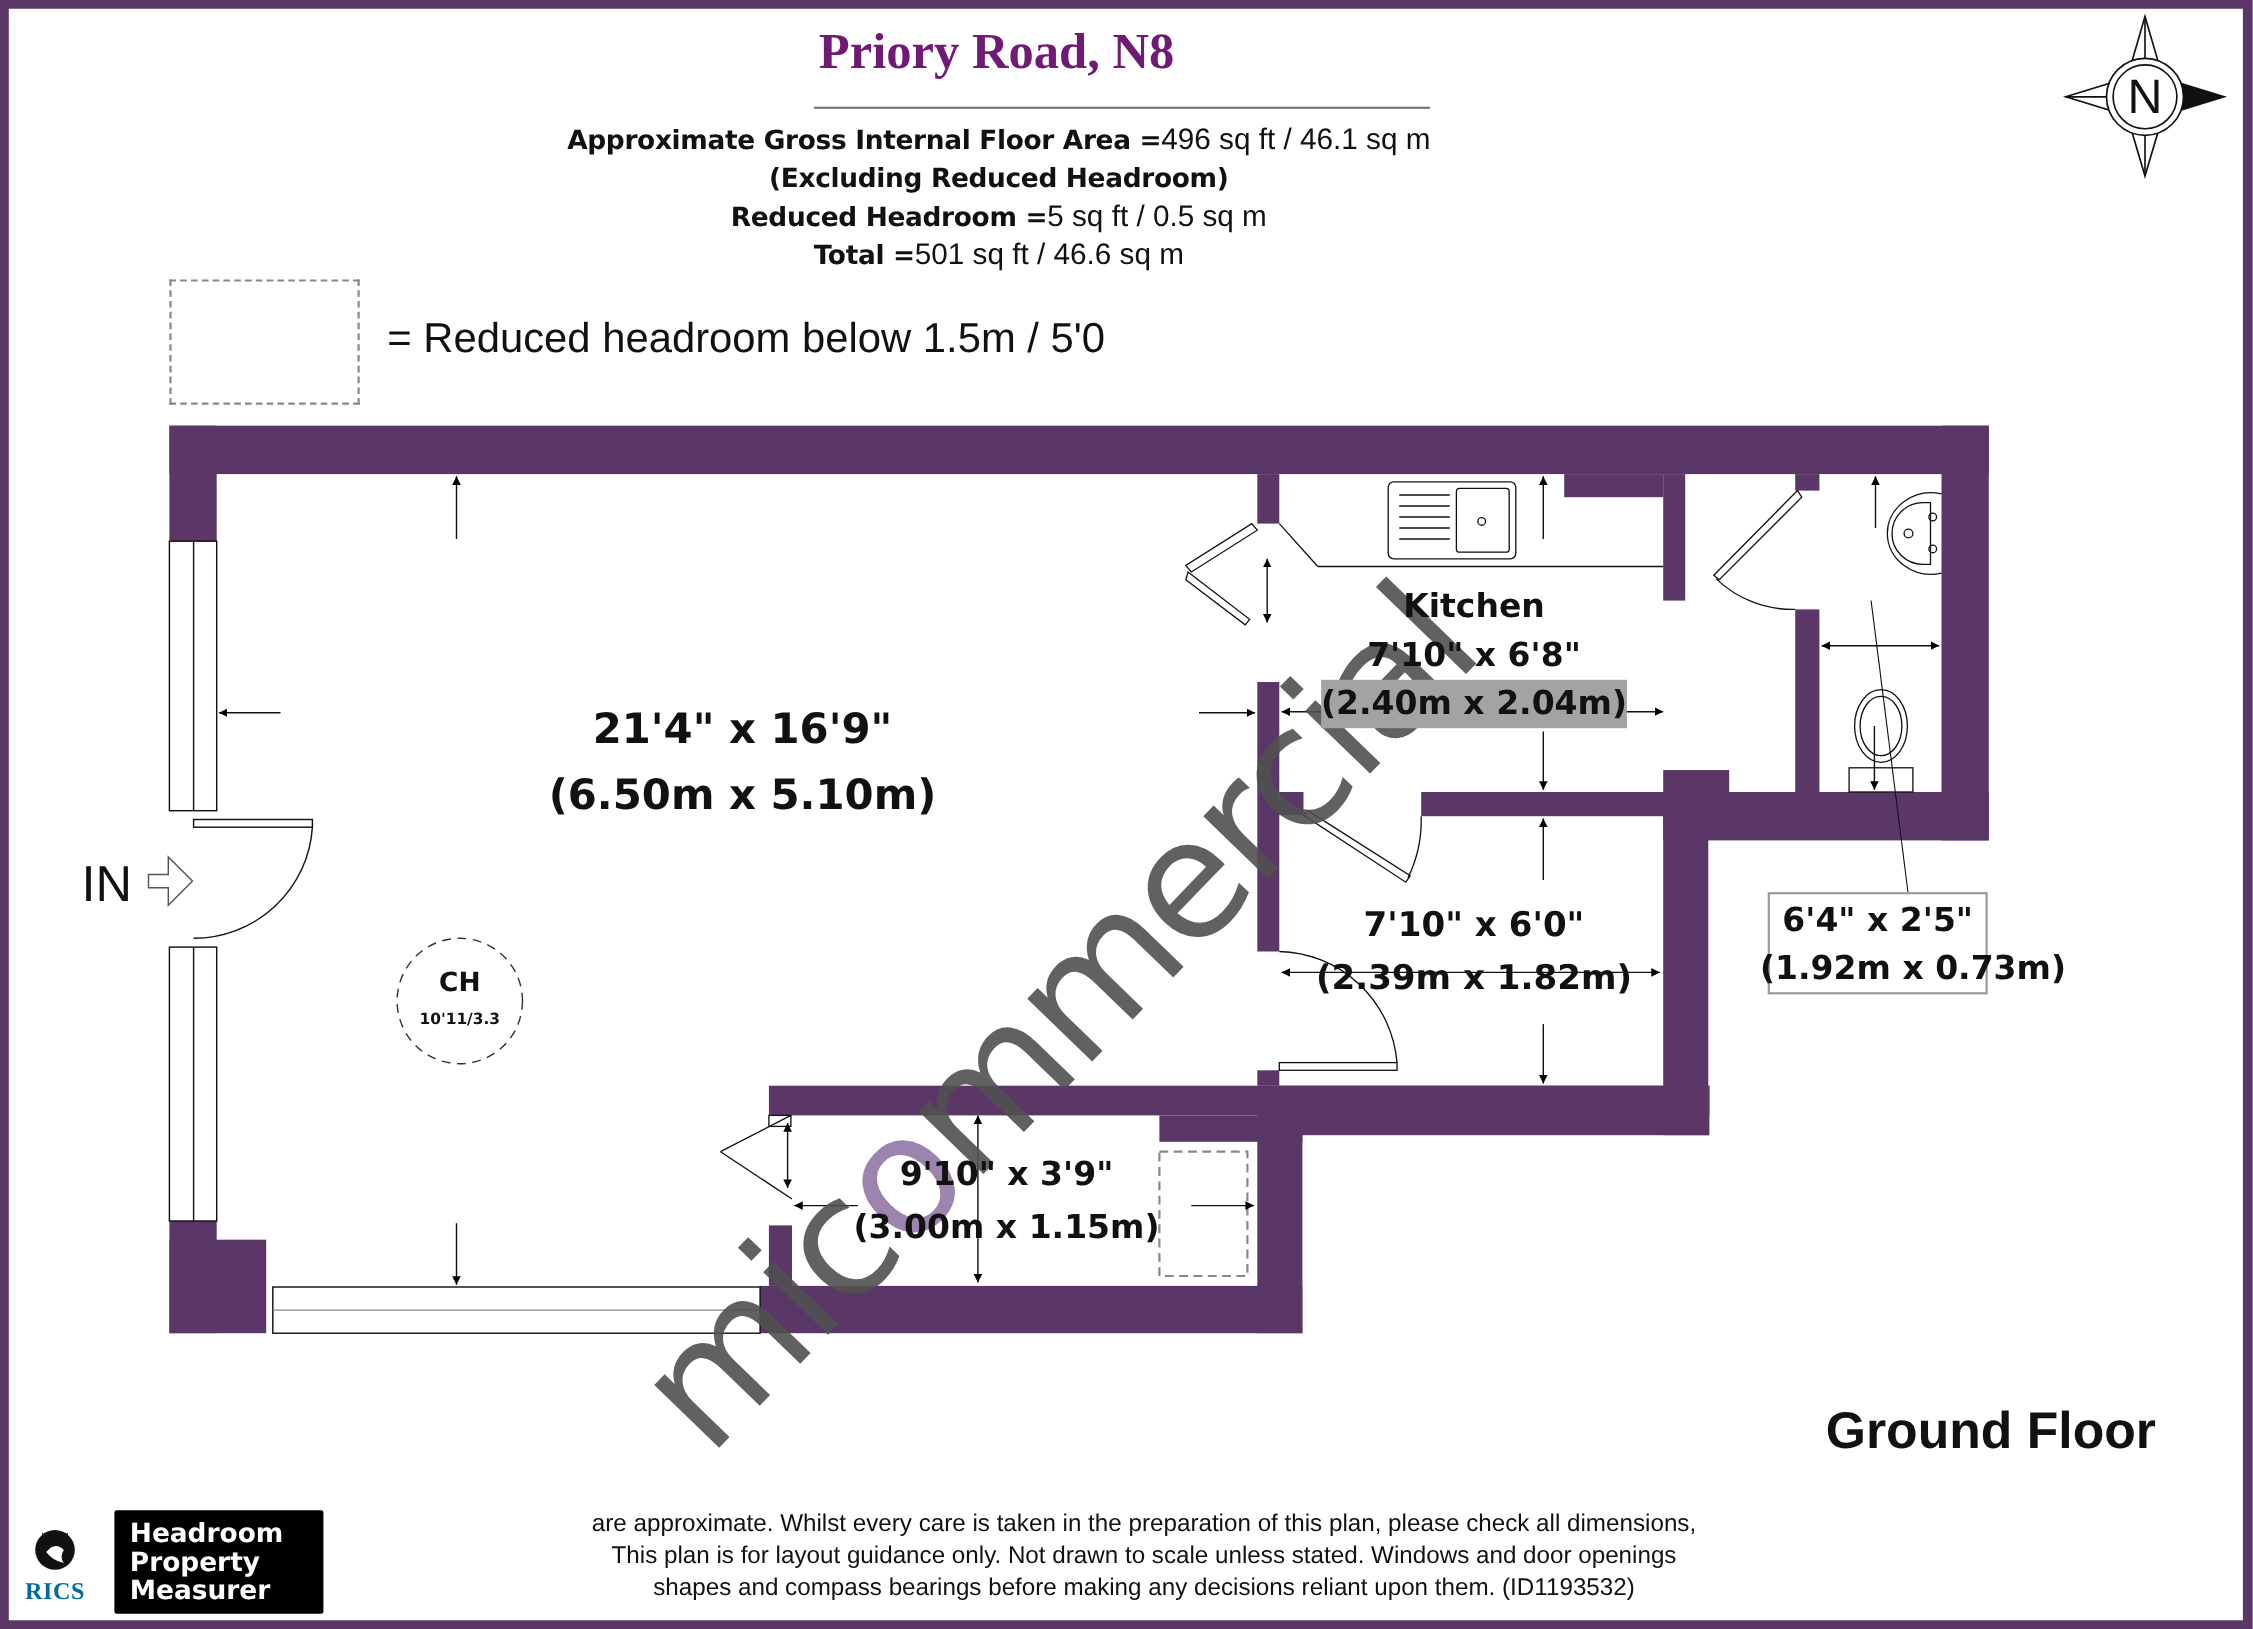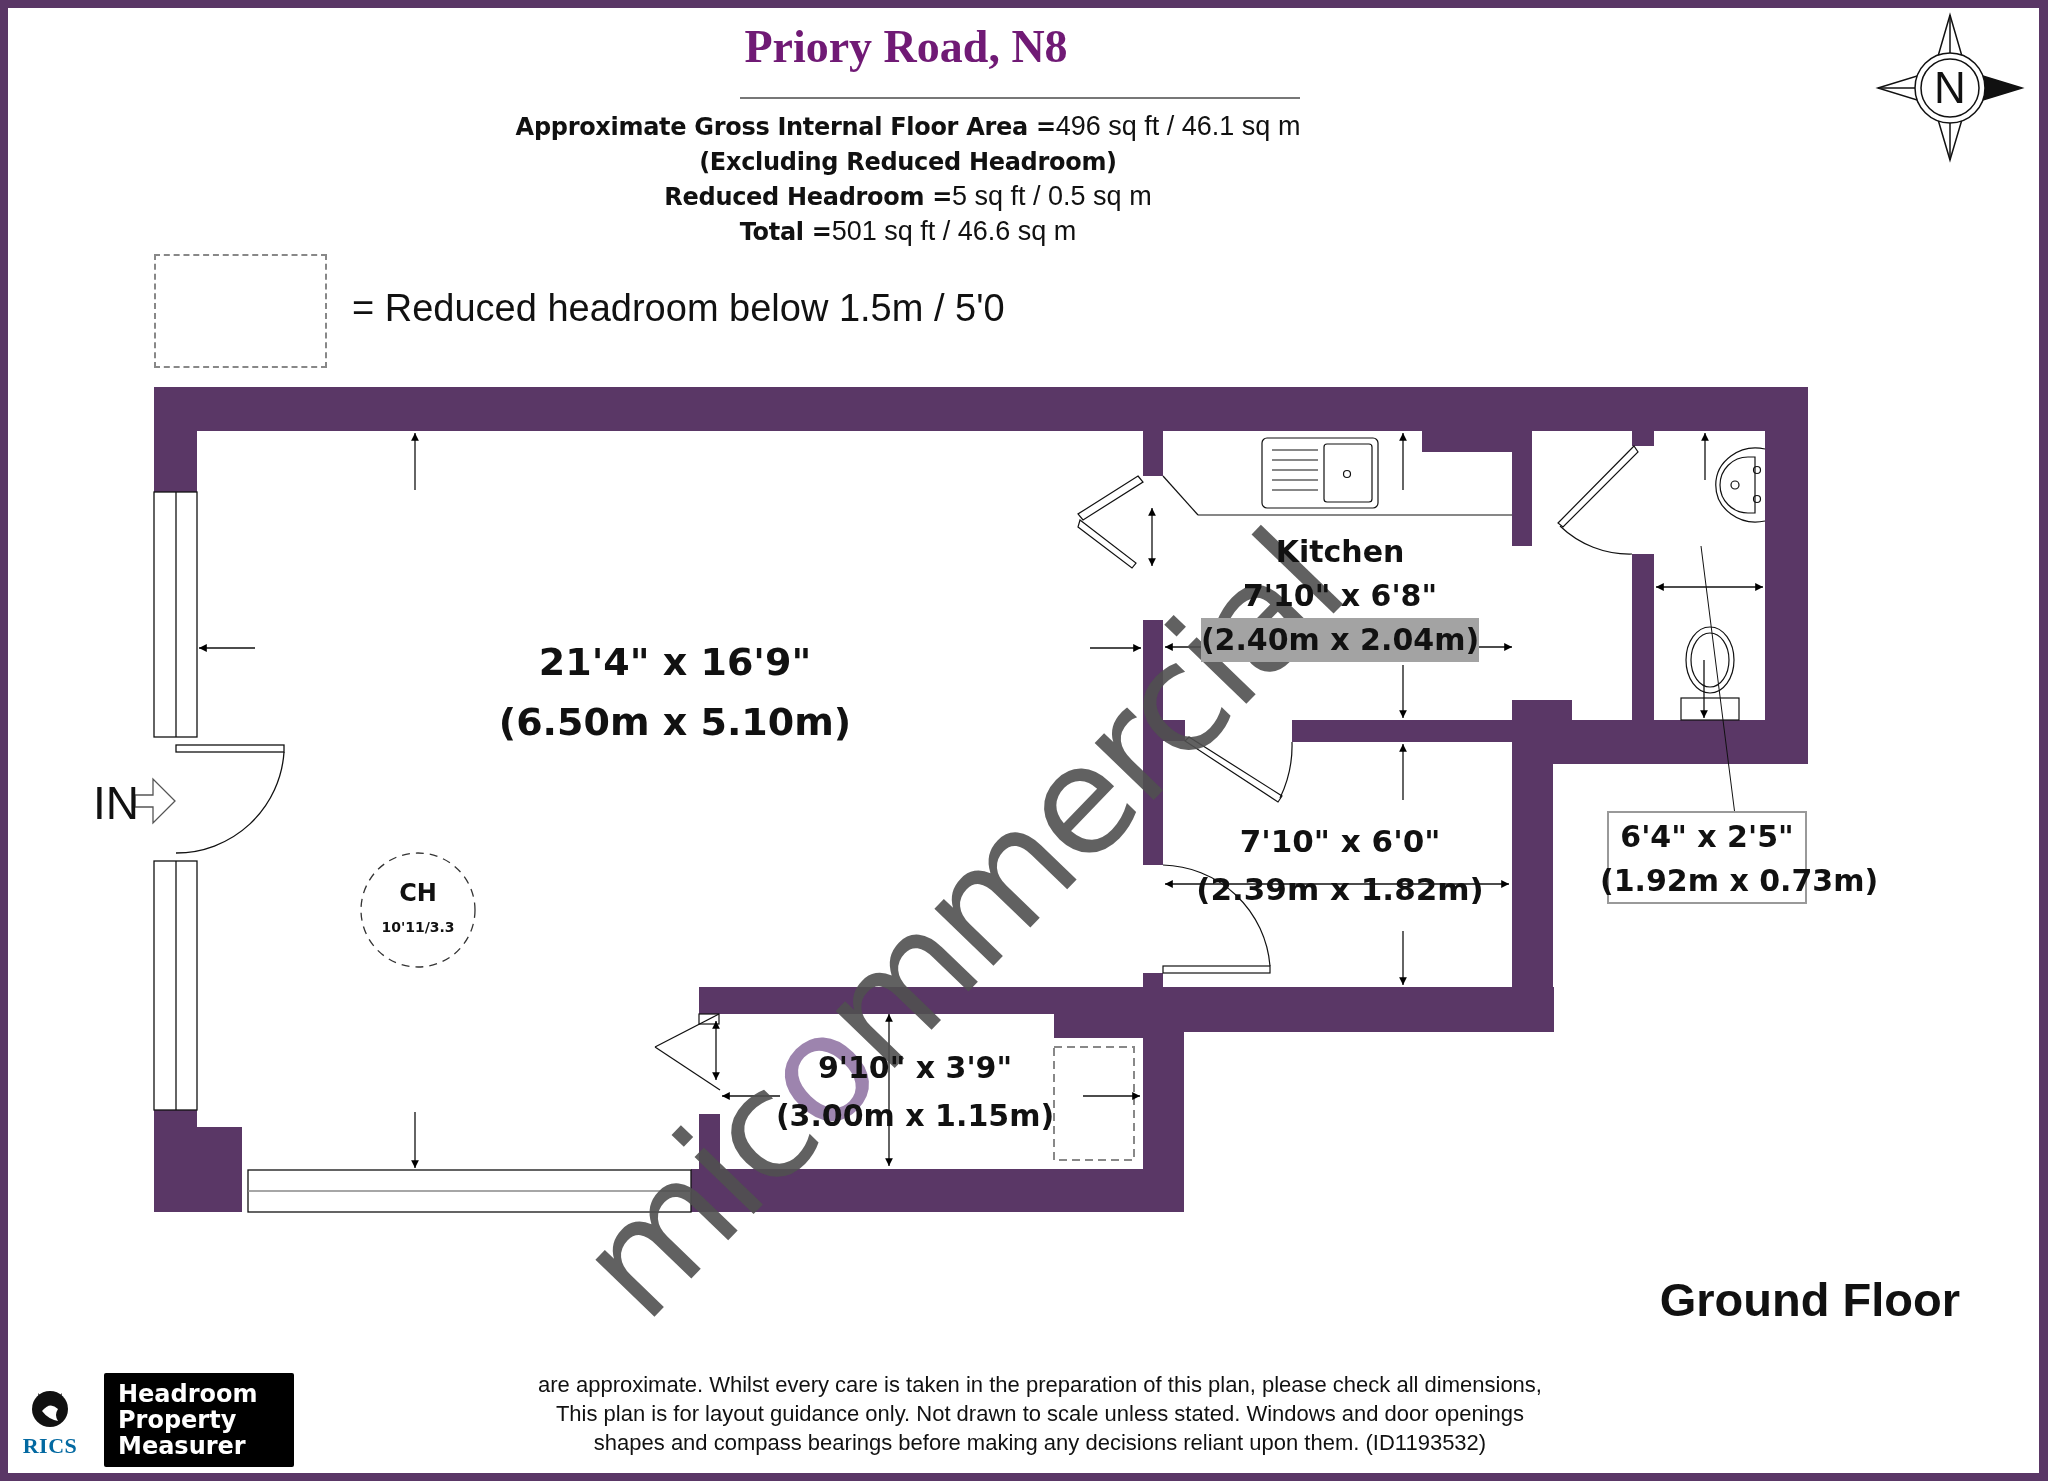--- a/index.html
+++ b/index.html
@@ -11,21 +11,21 @@
   .area-line b { font-family:"DejaVu Sans", sans-serif; font-size:24px; letter-spacing:-0.3px; }
   .legend-box { position:absolute; left:154px; top:254px; width:173px; height:114px; border:2px dashed #888; box-sizing:border-box; }
   .legend-text { position:absolute; left:352px; top:287px; font-size:38px; color:#111; }
   .plan { position:absolute; left:0; top:0; }
   .room-label { position:absolute; text-align:center; font-family:"DejaVu Sans", sans-serif; font-weight:bold; color:#111; line-height:1.2; white-space:nowrap; }
   .ground-floor { position:absolute; left:0; width:1960px; top:1272px; text-align:right; font-weight:bold; font-size:47px; color:#111; }
   .disclaimer { position:absolute; left:440px; width:1200px; top:1370px; text-align:center; font-size:22px; line-height:29px; color:#111; }
   .rics { position:absolute; left:12px; top:1385px; width:76px; text-align:center; }
   .rics-word { font-family:"Liberation Serif", serif; font-weight:bold; font-size:22px; color:#0369a1; letter-spacing:0.5px; }
   .cpm { position:absolute; left:104px; top:1373px; width:190px; height:94px; background:#000; border-radius:2px; color:#fff; font-family:"DejaVu Sans", sans-serif; font-weight:bold; font-size:24px; line-height:26px; padding:8px 0 0 14px; box-sizing:border-box; }
-  .in-label { position:absolute; left:93px; top:776px; font-size:46px; color:#111; }
+  .in-label { position:absolute; left:74px; top:776px; font-size:46px; color:#111; }
   .wc-box { position:absolute; left:1607px; top:811px; width:200px; height:93px; border:2px solid #999; box-sizing:border-box; background:#fff; }
   .watermark { position:absolute; left:545px; top:1230px; transform-origin:0 0; transform:rotate(-46deg); font-family:"DejaVu Sans", sans-serif; font-size:150px; color:rgba(80,80,80,0.9); letter-spacing:-4px; white-space:nowrap; pointer-events:none; }
   .watermark .pin { color:rgba(140,110,160,0.85); }
 </style>
 </head>
 <body>
 
 <div class="frame"></div>
 
 <div class="title">Priory Road, N8</div>

